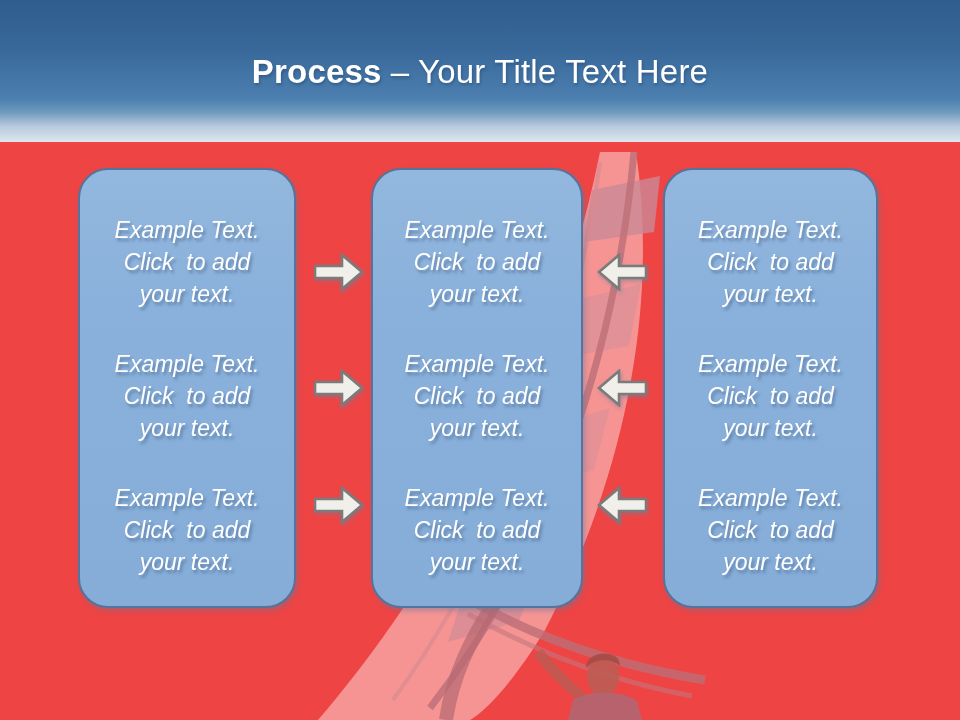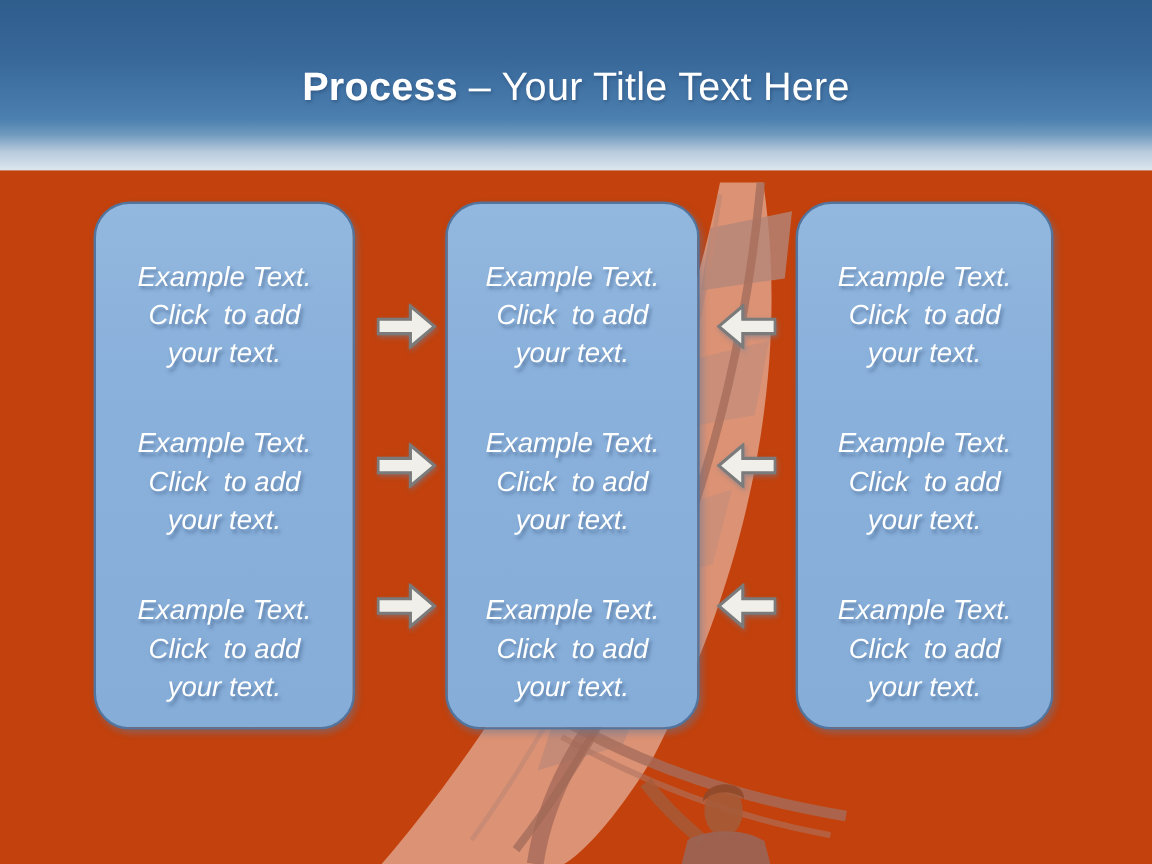--- a/index.html
+++ b/index.html
@@ -1,18 +1,18 @@
 <!DOCTYPE html>
 <html><head>
 <meta charset="utf-8">
 <style>
   html, body { margin:0; padding:0; background:#ffffff; }
   .slide {
     position:relative; width:960px; height:720px; overflow:hidden;
-    background:#c2410c;
+    background:#ef4444;
     font-family:"Liberation Sans", sans-serif;
   }
 
   
   .bg-photo { position:absolute; left:0; top:0; width:960px; height:720px; opacity:.5; }
 
   
   .header-band {
     position:absolute; left:0; top:0; right:0; height:142px;
     background:linear-gradient(180deg,
@@ -28,21 +28,21 @@
   .slide-title .t-bold { font-weight:bold; }
   .slide-title .t-rest { font-weight:normal; margin-left:9px; }
 
   
   .process-box {
     position:absolute; top:168px; height:440px; box-sizing:border-box;
     background:linear-gradient(180deg, #93b8df 0%, #8ab1db 30%, #85add8 100%);
     border:2.5px solid #53749c; border-radius:30px;
     box-shadow:2px 3px 5px rgba(100,120,150,.45);
     display:flex; flex-direction:column; justify-content:space-between;
-    padding:44px 6px 18px 6px;
+    padding:44px 6px 28px 6px;
   }
   .box-left   { left:78px;  width:218px; }
   .box-middle { left:371px; width:212px; }
   .box-right  { left:663px; width:215px; }
 
   .box-text {
     margin:0; text-align:center; color:#ffffff;
     font-style:italic; font-size:23px; line-height:32px;
     white-space:pre-wrap;
     text-shadow:2px 3px 3px rgba(60,90,130,.55);

